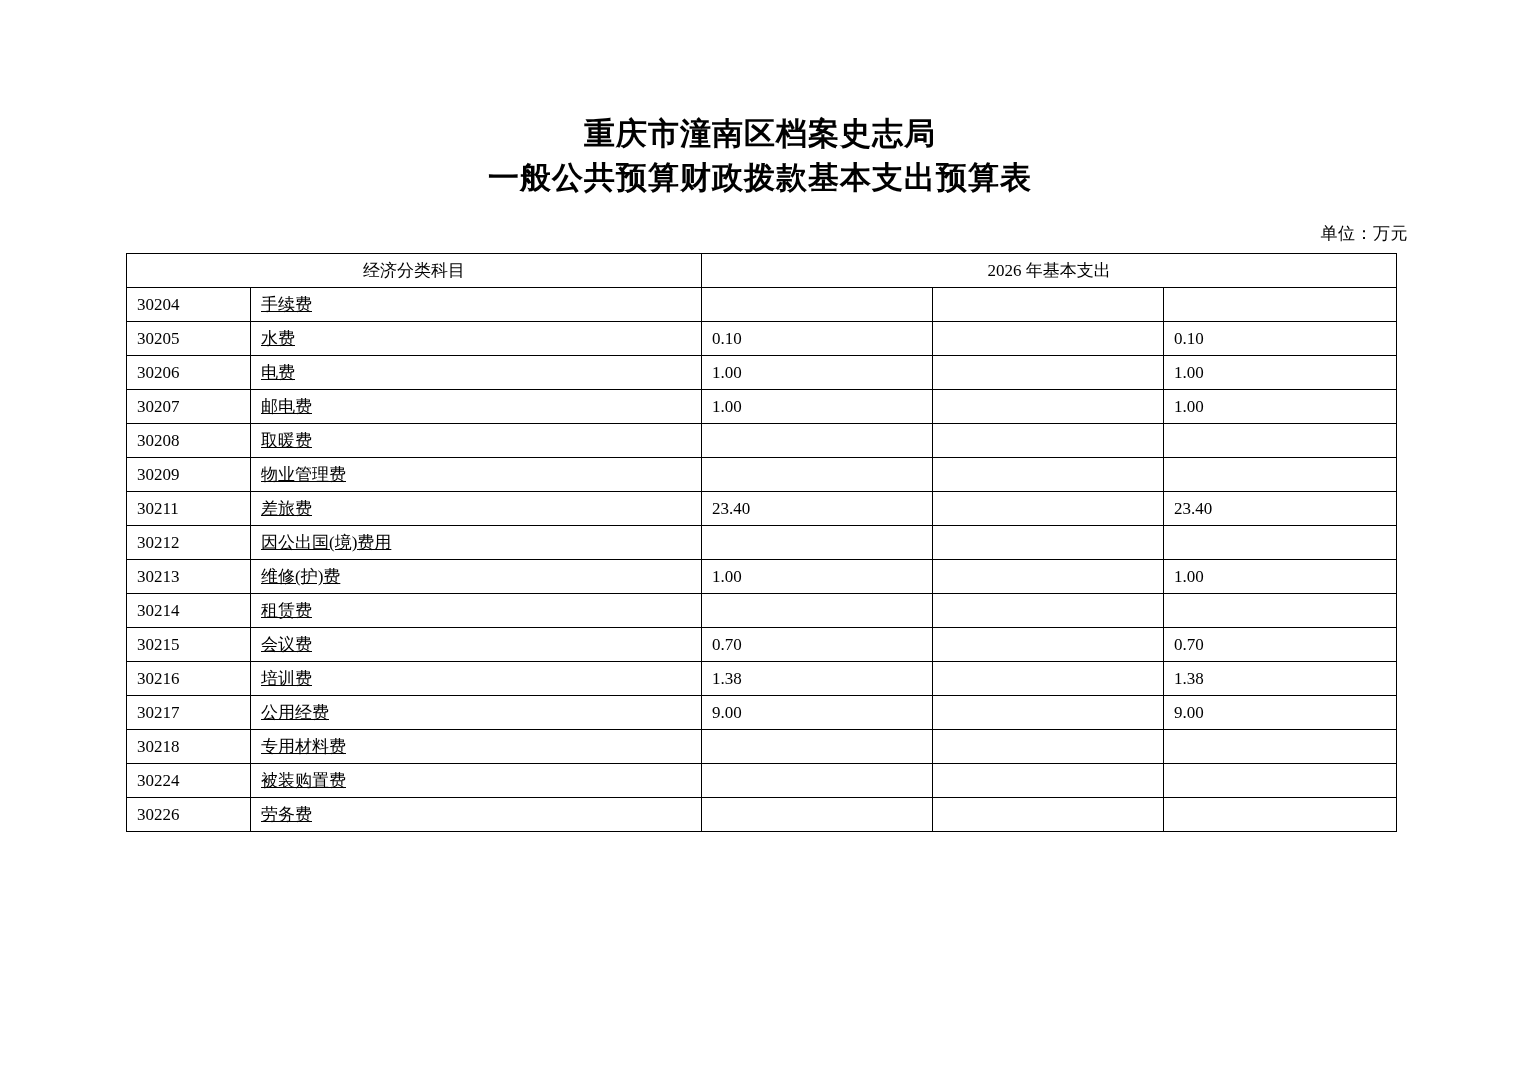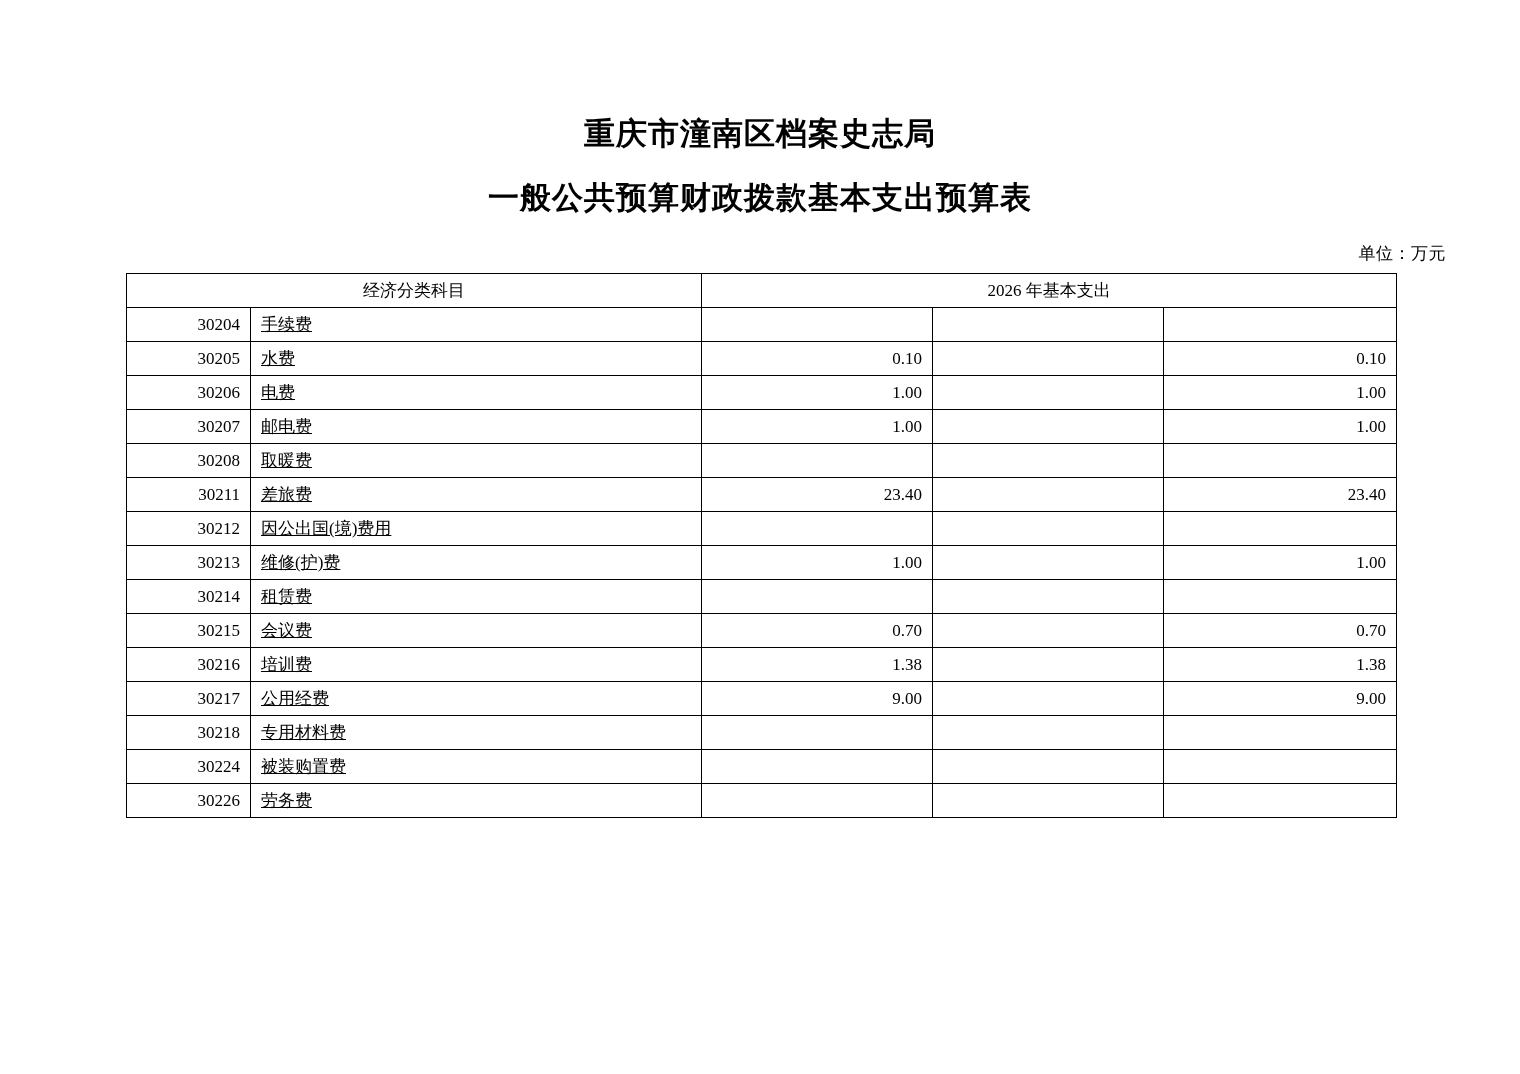--- a/index.html
+++ b/index.html
@@ -24,25 +24,24 @@
   .title-block {
     text-align: center;
     margin-top: 112px;
   }
   .title-line {
     font-family: "Liberation Serif", serif;
     font-weight: bold;
     font-size: 31px;
     line-height: 44px;
     letter-spacing: 1px;
-    margin-top: 20px;
   }
   .unit-line {
     text-align: right;
-    padding-right: 74px;
+    padding-right: 112px;
     font-size: 17px;
     margin-top: 22px;
     letter-spacing: 0.5px;
   }
   table.budget {
     border-collapse: collapse;
     margin-left: 126px;
     margin-top: 8px;
     width: 1270px;
     table-layout: fixed;
@@ -59,30 +58,29 @@
   .col-code { width: 124px; }
   .col-name { width: 451px; }
   .col-total { width: 231px; }
   .col-person { width: 231px; }
   .col-public { width: 233px; }
 
   .th-center {
     text-align: center;
   }
   td.code {
-    text-align: right;
+    text-align: left;
     padding-left: 22px;
   }
   td.name {
     text-align: left;
     padding-left: 32px;
     text-decoration: underline;
   }
   td.num {
-    text-align: right;
     padding-right: 12px;
   }
 </style>
 </head>
 <body>
 
 <div class="page">
 
   <div class="title-block">
     <div class="title-line">重庆市潼南区档案史志局</div>
@@ -135,20 +133,27 @@
         <td class="num">1.00</td>
       </tr>
       <tr>
         <td class="code">30208</td>
         <td class="name">取暖费</td>
         <td class="num"></td>
         <td class="num"></td>
         <td class="num"></td>
       </tr>
       <tr>
+        <td class="code">30209</td>
+        <td class="name">物业管理费</td>
+        <td class="num"></td>
+        <td class="num"></td>
+        <td class="num"></td>
+      </tr>
+      <tr>
         <td class="code">30211</td>
         <td class="name">差旅费</td>
         <td class="num">23.40</td>
         <td class="num"></td>
         <td class="num">23.40</td>
       </tr>
       <tr>
         <td class="code">30212</td>
         <td class="name">因公出国(境)费用</td>
         <td class="num"></td>

